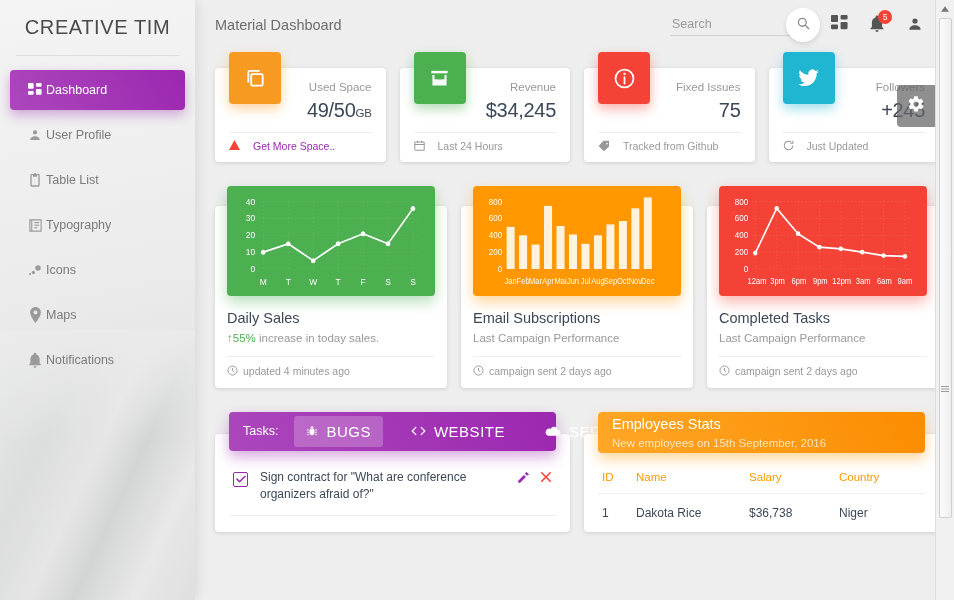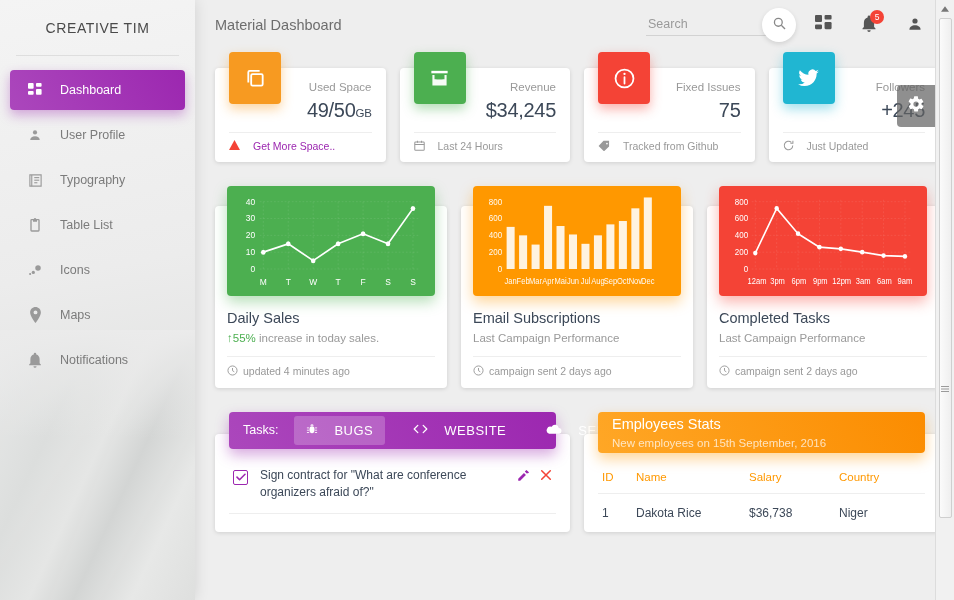--- a/index.html
+++ b/index.html
@@ -20,43 +20,43 @@
   .sidebar::after{
     content:""; position:absolute; left:0; bottom:0; width:195px; height:270px;
     background:
       linear-gradient(to bottom, rgba(236,236,236,1) 0%, rgba(236,236,236,0) 40%),
       linear-gradient(115deg, #e9eaea 0%, #dcdedd 30%, #e6e7e6 48%, #d3d5d4 62%, #e8e9e8 80%, #dfe0df 100%);
     opacity:.95;
   }
   .sidebar-inner { position: relative; z-index: 2; }
   .brand {
     height: 55px; display: flex; align-items: center; justify-content: center;
-    font-size: 14px; letter-spacing: .6px; color: #4a4a4a; font-weight: 400;
+    font-size: 20px; letter-spacing: .6px; color: #4a4a4a; font-weight: 400;
   }
   .brand-divider { height:1px; background:#dedede; margin: 0 16px 14px; }
   .nav { padding: 0 10px; }
   .nav-item {
-    display: flex; align-items: center; gap: 14px;
+    display: flex; align-items: center; 
     height: 40px; margin-bottom: 5px; padding: 0 14px; border-radius: 4px;
     color: #7b7b7b; font-size: 12.5px; cursor: pointer; position: relative;
   }
   .nav-item .ic { width: 22px; display:flex; align-items:center; justify-content:center; flex:0 0 22px; }
   .nav-item.active {
     background: linear-gradient(60deg, #ab47bc, #9c27b0);
     color: #fff; box-shadow: 0 5px 12px rgba(156,39,176,.38);
     height: 40px;
   }
   .nav-item.active svg { fill:#fff; }
   .nav-item svg { fill:#9a9a9a; }
 
   
   .main { position: absolute; left: 195px; top: 0; right: 0; height: 524px; background:#eeeeee; }
   .topbar { height: 50px; display:flex; align-items:center; padding: 0 20px; position:relative; }
   .page-title { font-size: 14.5px; color: #6d6d6d; }
-  .topbar-right { margin-left:auto; display:flex; align-items:center; gap: 8px; }
+  .topbar-right { margin-left:auto; display:flex; align-items:center; gap: 0; }
   .search-wrap { position: relative; display:flex; align-items:center; }
   .search-input {
     border:none; outline:none; background:transparent;
     border-bottom: 1px solid #d2d2d2; width: 130px; font-size: 12.5px;
     padding: 3px 2px 4px; color:#6d6d6d; font-family:"Liberation Sans", sans-serif;
   }
   .search-input::placeholder{ color:#9a9a9a; }
   .search-btn {
     width: 34px; height: 34px; border-radius: 50%; background:#fff;
     display:flex; align-items:center; justify-content:center; margin-left:-14px;
@@ -118,21 +118,21 @@
   .bottom-row { display:flex; gap: 14px; margin-top: 24px; }
   .bottom-card { flex:1; min-width:0; margin-top: 22px; padding: 0 14px; }
   .card-header {
     margin: -22px 0 0; border-radius:4px; padding: 4px 14px;
     display:flex; align-items:center; gap: 16px;
   }
   .card-header.purple{ background: linear-gradient(60deg,#ab47bc,#9c27b0); box-shadow:0 6px 14px rgba(156,39,176,.40); }
   .card-header.orange{ background: linear-gradient(60deg,#ffa726,#fb8c00); box-shadow:0 6px 14px rgba(255,152,0,.40); display:block; }
   .tasks-label{ color:#fff; font-size:12.5px; }
   .tab-btn {
-    display:flex; align-items:center; gap:16px; color:#fff; font-size:13px;
+    display:flex; align-items:center; gap:8px; color:#fff; font-size:15px;
     letter-spacing:.5px; padding: 7px 12px; border-radius:3px; cursor:pointer;
     background:transparent; border:none; font-family:"Liberation Sans", sans-serif;
   }
   .tab-btn.active{ background: rgba(255,255,255,.22); }
   .hdr-title { color:#fff; font-size:14.5px; }
   .hdr-sub { color:rgba(255,255,255,.72); font-size:11.5px; margin-top:5px; }
 
   .task-list { padding: 6px 0 0; }
   .task-row { display:flex; align-items:flex-start; gap:12px; padding: 12px 4px 11px; border-bottom:1px solid #eee; }
   .checkbox {
@@ -194,42 +194,42 @@
         </div>
 
         <div class="nav-item">
           <span class="ic">
             <svg width="14" height="14" viewBox="0 0 24 24">
                 <circle cx="12" cy="7.5" r="3.6"></circle>
                 <path d="M3.8 20.5c0-4.3 3.7-6.5 8.2-6.5s8.2 2.2 8.2 6.5z"></path>
               </svg>
           </span>
           <span>User Profile</span>
+        </div>
+
+        <div class="nav-item">
+          <span class="ic">
+            <svg width="14" height="16" viewBox="0 0 20 24">
+                <path d="M15 3h-3.1a2 2 0 0 0-3.8 0H5a2 2 0 0 0-2 2v15a2 2 0 0 0 2 2h10a2 2 0 0 0 2-2V5a2 2 0 0 0-2-2zm0 17H5V5h2v2h6V5h2z"></path>
+              </svg>
+          </span>
+          <span>Table List</span>
         </div>
 
         <div class="nav-item">
           <span class="ic">
             <svg width="15" height="15" viewBox="0 0 24 24">
                 <path d="M3 3h18v18H3z" fill="none" stroke="#9a9a9a" stroke-width="1.8"></path>
                 <path d="M6 3v18" stroke="#9a9a9a" stroke-width="1.8"></path>
                 <rect x="10" y="6.5" width="8" height="1.8"></rect>
                 <rect x="10" y="10.6" width="8" height="1.8"></rect>
                 <rect x="10" y="14.7" width="5" height="1.8"></rect>
               </svg>
           </span>
           <span>Typography</span>
-        </div>
-
-        <div class="nav-item">
-          <span class="ic">
-            <svg width="14" height="16" viewBox="0 0 20 24">
-                <path d="M15 3h-3.1a2 2 0 0 0-3.8 0H5a2 2 0 0 0-2 2v15a2 2 0 0 0 2 2h10a2 2 0 0 0 2-2V5a2 2 0 0 0-2-2zm0 17H5V5h2v2h6V5h2z"></path>
-              </svg>
-          </span>
-          <span>Table List</span>
         </div>
 
         <div class="nav-item">
           <span class="ic">
             <svg width="15" height="15" viewBox="0 0 24 24">
                 <circle cx="16" cy="8" r="4.4"></circle>
                 <circle cx="8.5" cy="15" r="2.6"></circle>
                 <circle cx="3.4" cy="17.6" r="1.7"></circle>
               </svg>
           </span>

